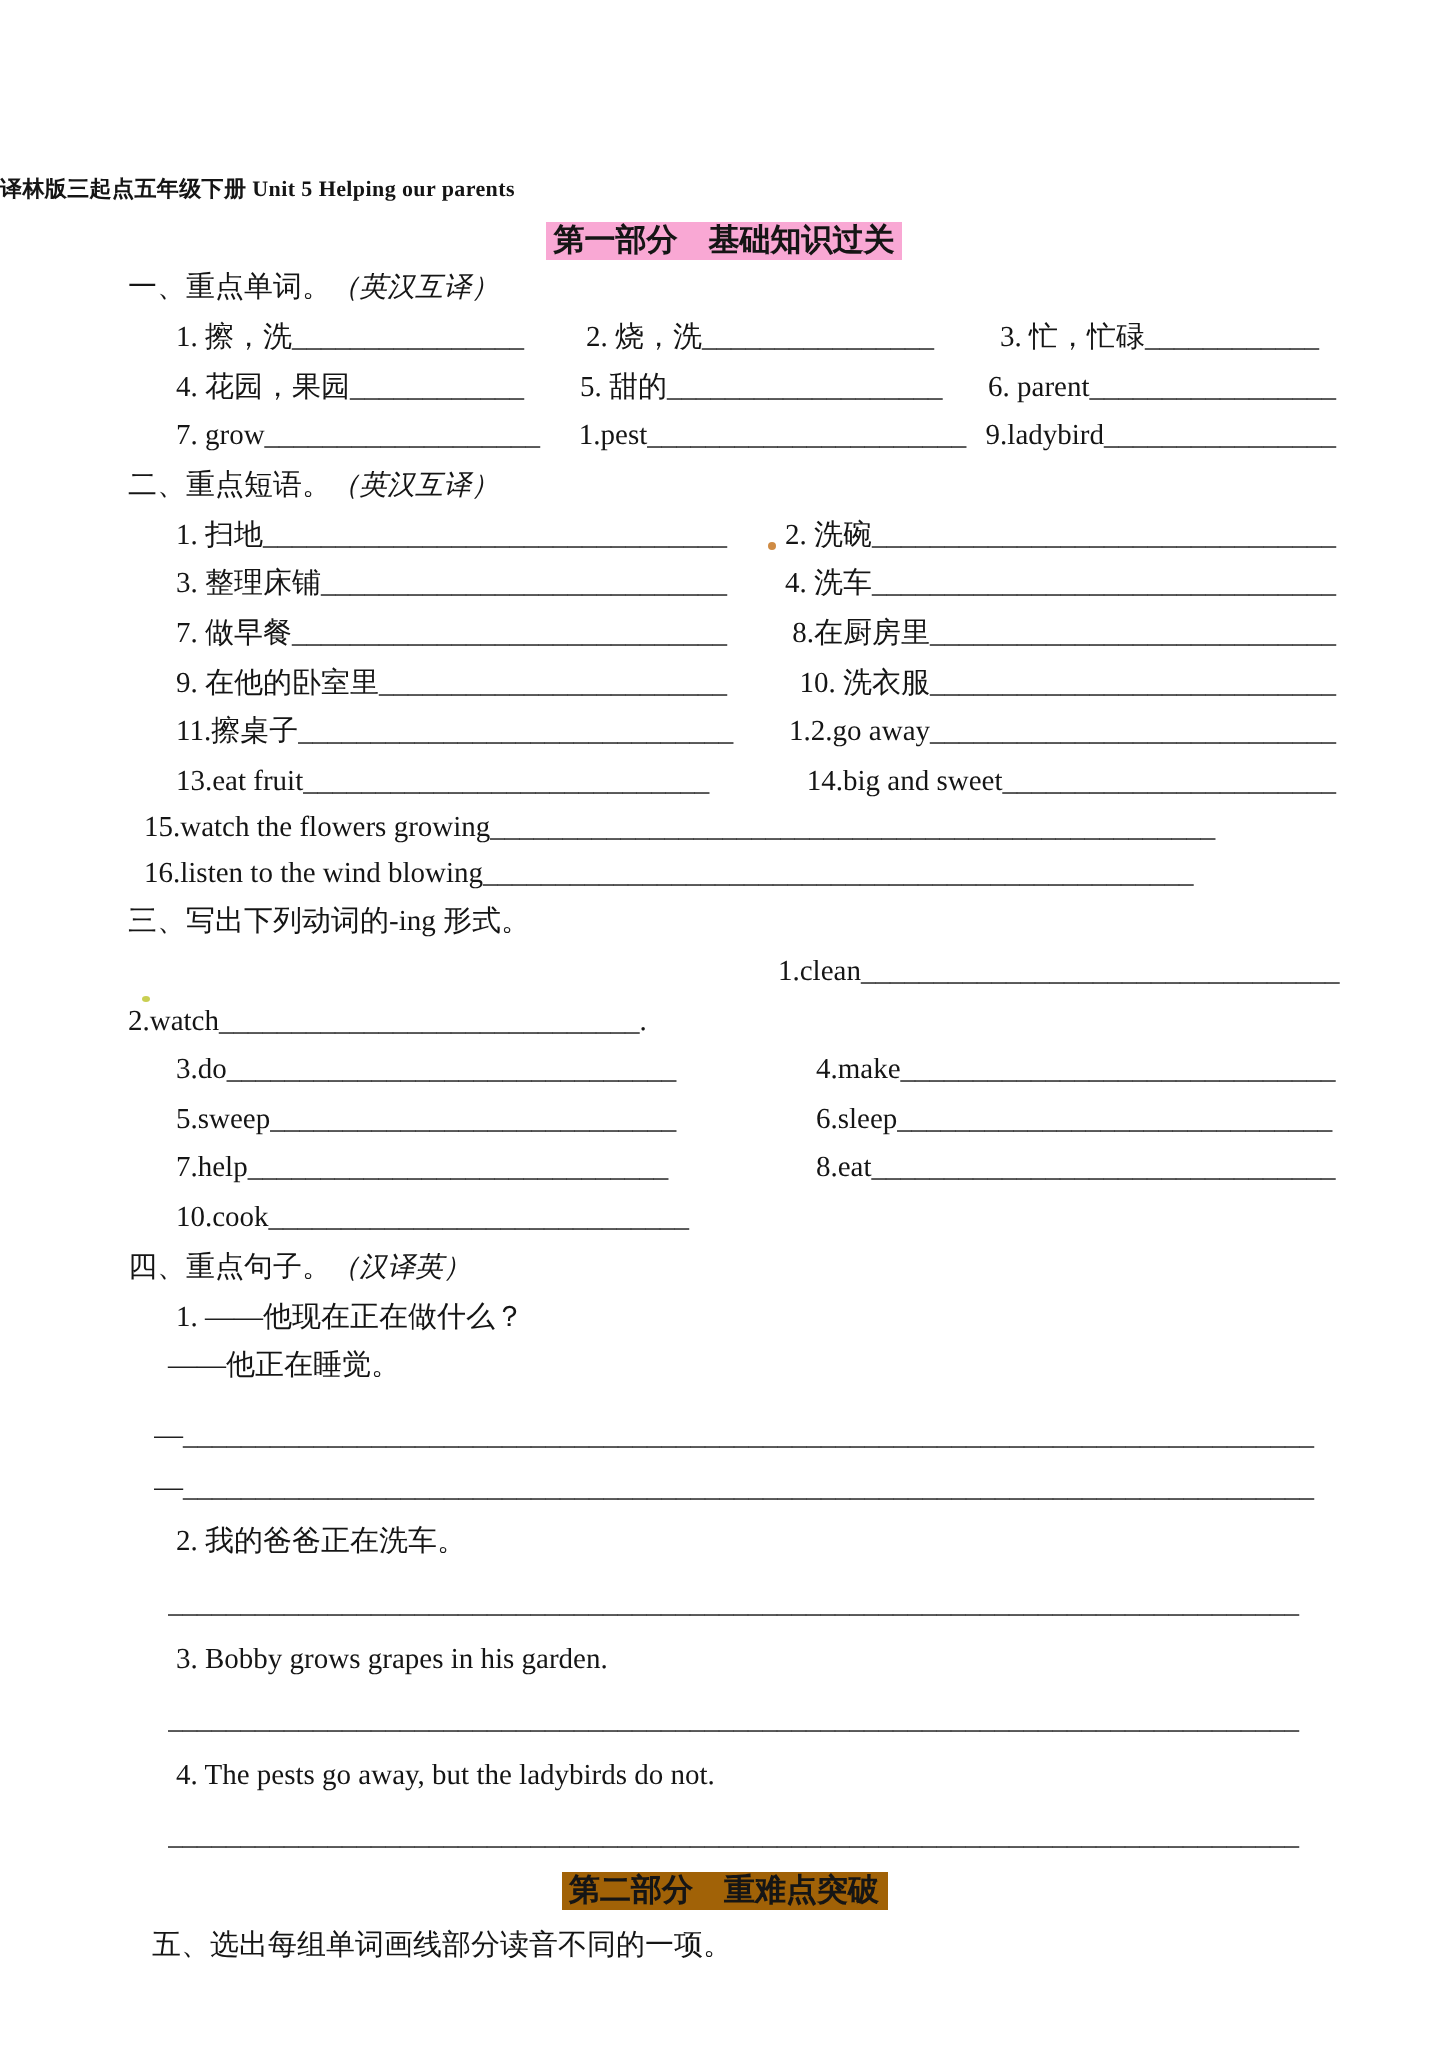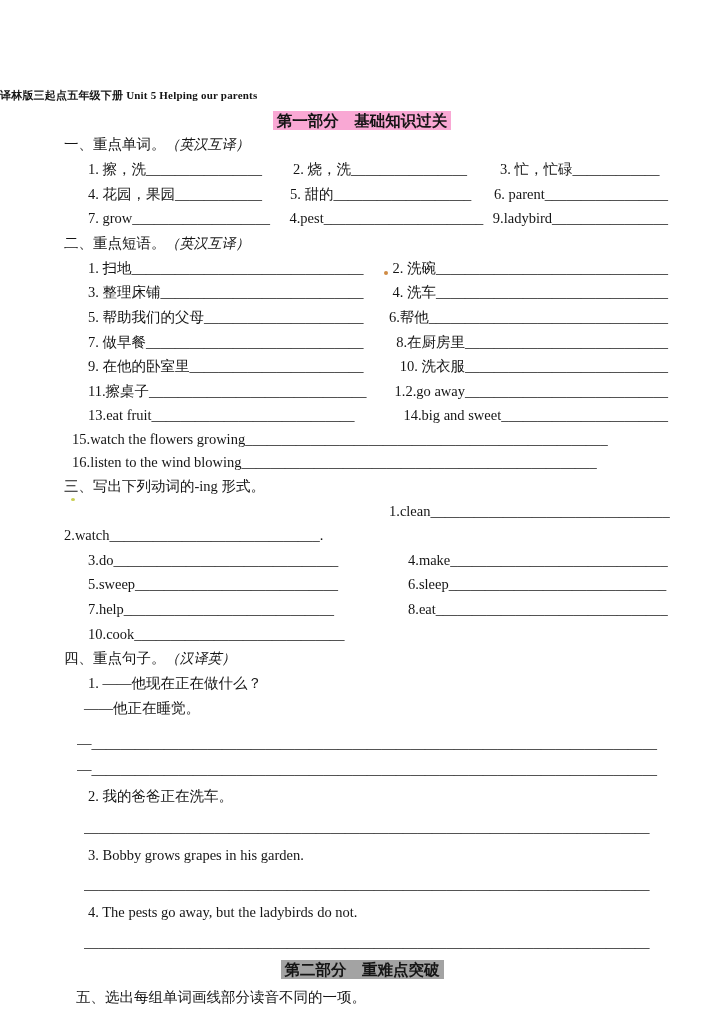--- a/index.html
+++ b/index.html
@@ -51,38 +51,34 @@
       <span class="c2">2. 烧，洗________________</span>
       <span class="c3">3. 忙，忙碌____________</span>
     </div>
     <div class="row ind">
       <span class="c1">4. 花园，果园____________</span>
       <span class="c2">5. 甜的___________________</span>
       <span class="c3">6. parent_________________</span>
     </div>
     <div class="row ind">
       <span class="c1">7. grow___________________</span>
-      <span class="c2">4.pest______________________</span>
+      <span class="c2">1.pest______________________</span>
       <span class="c3">9.ladybird________________</span>
     </div>
   </div>
 
   <div class="sec">
     <div class="h"><span>二、重点短语。</span><span class="note">（英汉互译）</span></div>
     <div class="row ind">
       <span class="l">1. 扫地________________________________</span>
       <span class="r">2. 洗碗________________________________</span>
     </div>
     <div class="row ind">
       <span class="l">3. 整理床铺____________________________</span>
       <span class="r">4. 洗车________________________________</span>
-    </div>
-    <div class="row ind">
-      <span class="l">5. 帮助我们的父母______________________</span>
-      <span class="r">6.帮他_________________________________</span>
     </div>
     <div class="row ind">
       <span class="l">7. 做早餐______________________________</span>
       <span class="r">8.在厨房里____________________________</span>
     </div>
     <div class="row ind">
       <span class="l">9. 在他的卧室里________________________</span>
       <span class="r">10. 洗衣服____________________________</span>
     </div>
     <div class="row ind">
@@ -126,21 +122,21 @@
     <div class="ans">—______________________________________________________________________________</div>
     <div class="s4line ind" style="margin-top:2px;">2. 我的爸爸正在洗车。</div>
     <div class="ans2" style="margin-top:5px;">______________________________________________________________________________</div>
     <div class="s4line ind" style="margin-top:2px;">3. Bobby grows grapes in his garden.</div>
     <div class="ans2" style="margin-top:4px;">______________________________________________________________________________</div>
     <div class="s4line ind" style="margin-top:2px;">4. The pests go away, but the ladybirds do not.</div>
     <div class="ans2" style="margin-top:4px;">______________________________________________________________________________</div>
   </div>
 
   <div class="pheader">
-    <span class="hl" style="background: #a3a3a3;">第二部分　重难点突破</span>
+    <span class="hl" style="background: #a16207;">第二部分　重难点突破</span>
   </div>
 
   <div class="sec">
     <div class="bottom-h">五、选出每组单词画线部分读音不同的一项。</div>
   </div>
 
   <span class="dot" id="stray-dot-1" style="background: rgb(207, 139, 68);"></span>
   <span class="dot" id="stray-dot-2" style="background: rgb(201, 207, 82);"></span>
 
 </div>

